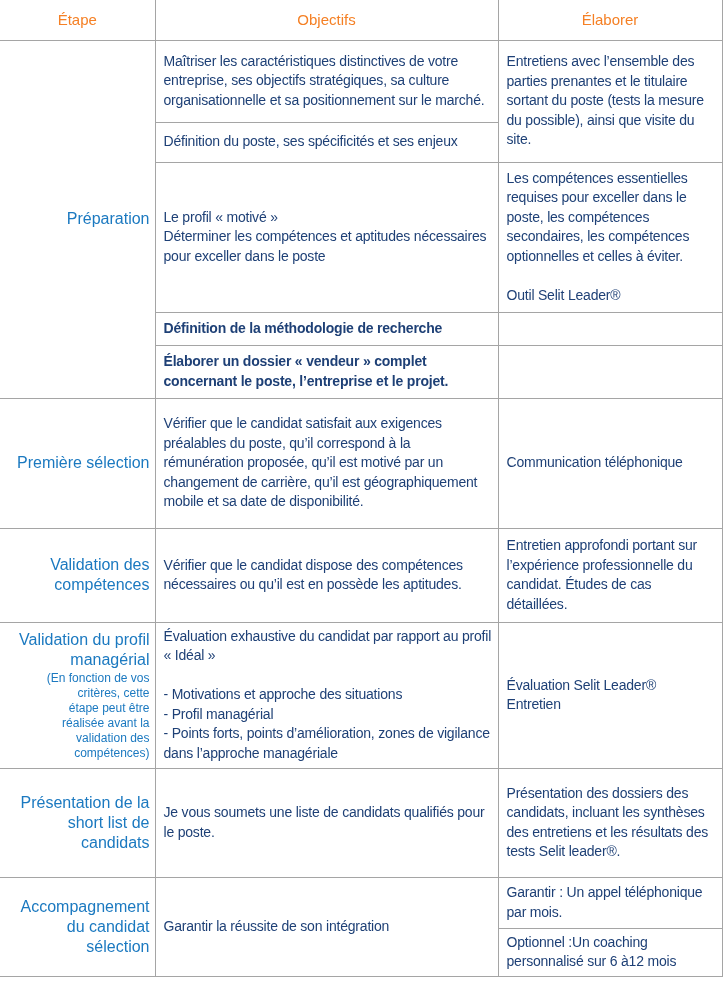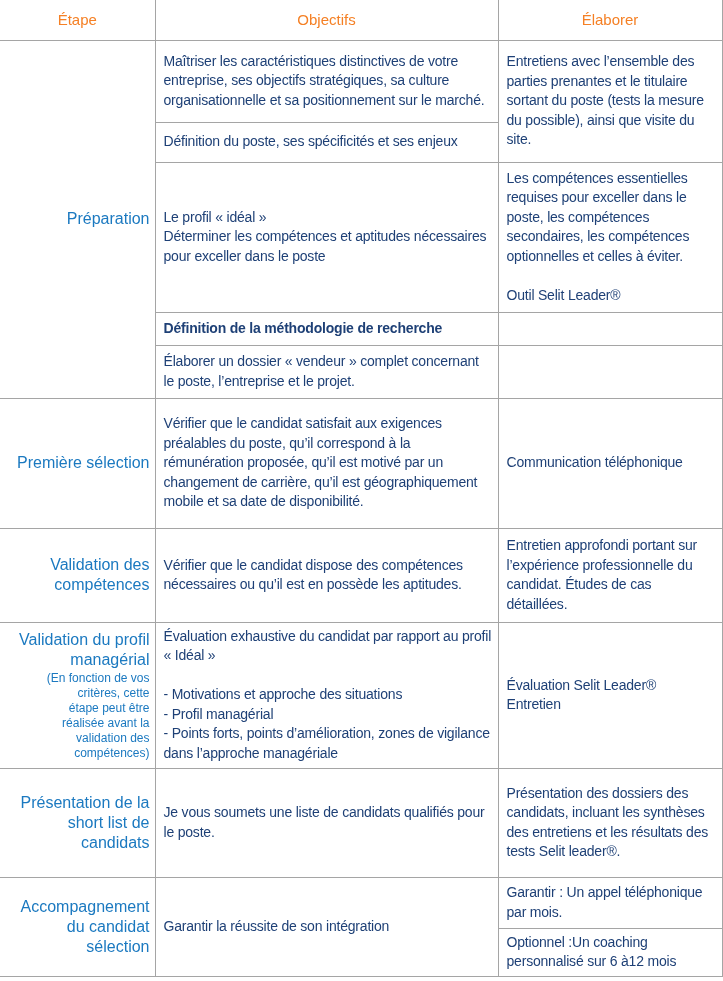--- a/index.html
+++ b/index.html
@@ -49,21 +49,21 @@
     text-align:left;
     padding:4px 6px 4px 8px;
   }
   .ws{white-space:pre-line;}
   
   tr.rh-head{height:40px;}
   tr.rh1{height:82px;}
   tr.rh2{height:40px;}
   tr.rh3{height:150px;}
   tr.rh4{height:33px;font-weight:bold;}
-  tr.rh5{height:53px;}
+  tr.rh5{height:53px;font-weight:bold;}
   tr.rh6{height:130px;}
   tr.rh7{height:94px;}
   tr.rh8{height:146px;}
   tr.rh9{height:109px;}
   tr.rh10{height:51px;}
   tr.rh11{height:47px;}
 </style>
 </head>
 <body>
 
@@ -83,21 +83,21 @@
 
   <tr class="rh1">
     <td class="etape no-left" rowspan="5">Préparation</td>
     <td class="obj">Maîtriser les caractéristiques distinctives de votre entreprise, ses objectifs stratégiques, sa culture organisationnelle et sa positionnement sur le marché.</td>
     <td class="meth" rowspan="2">Entretiens avec l’ensemble des parties prenantes et le titulaire sortant du poste (tests la mesure du possible), ainsi que visite du site.</td>
   </tr>
   <tr class="rh2">
     <td class="obj">Définition du poste, ses spécificités et ses enjeux</td>
   </tr>
   <tr class="rh3">
-    <td class="obj ws">Le profil « idéal »
+    <td class="obj ws">Le profil « motivé »
 Déterminer les compétences et aptitudes nécessaires pour exceller dans le poste</td>
     <td class="meth ws">Les compétences essentielles requises pour exceller dans le poste, les compétences secondaires, les compétences optionnelles et celles à éviter.
 
 Outil Selit Leader®</td>
   </tr>
   <tr class="rh4">
     <td class="obj">Définition de la méthodologie de recherche</td>
     <td class="meth"></td>
   </tr>
   <tr class="rh5">

